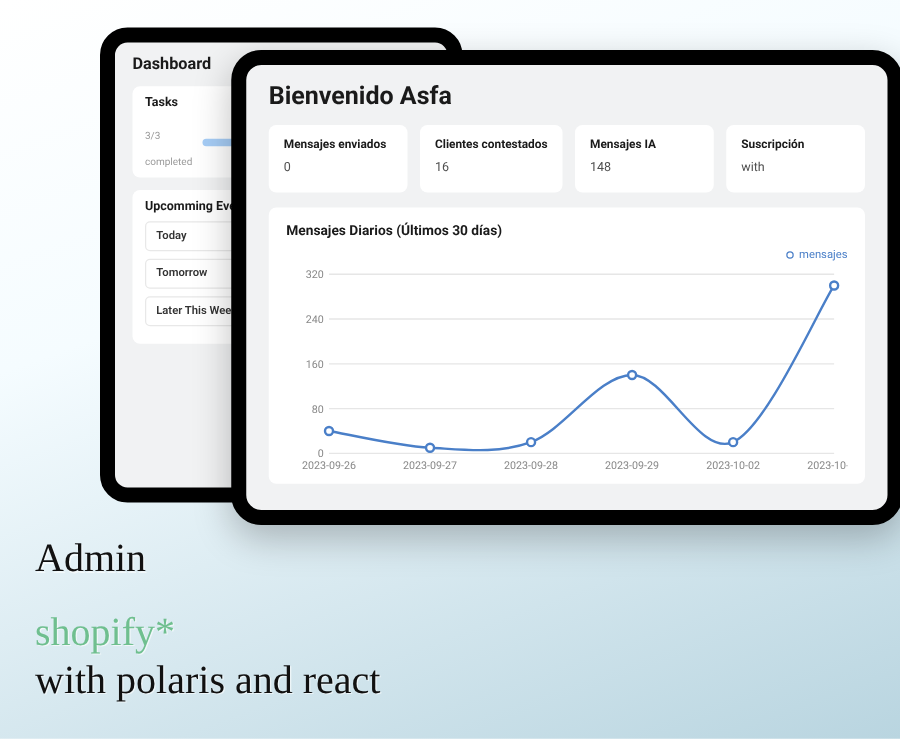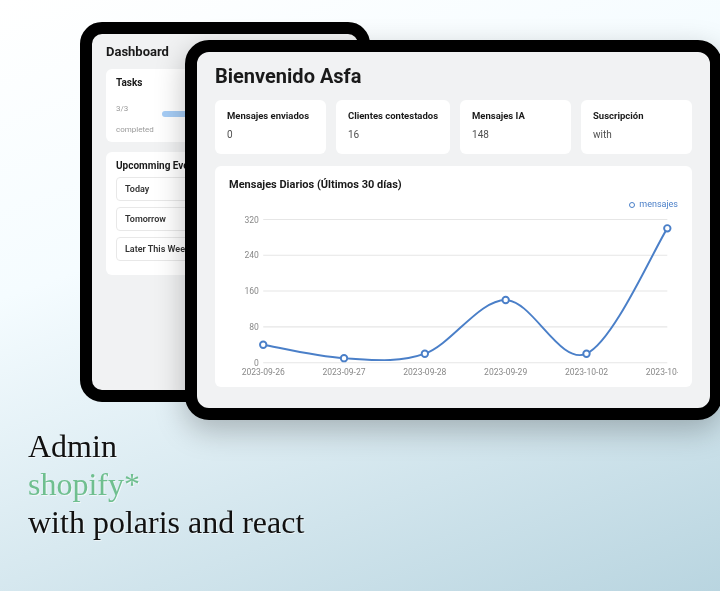--- a/index.html
+++ b/index.html
@@ -158,20 +158,21 @@
     left: 28px;
     top: 428px;
     font-family: Georgia, "Times New Roman", serif;
     font-size: 32px;
     line-height: 1.18;
     color: #111;
     text-shadow: 1px 1px 0 rgba(255,255,255,0.6);
   }
   .headline .shopify {
     color: #6fbf8f;
+    margin-top: 21px;
   }
 </style>
 </head>
 <body>
 
 <div class="tablet-back">
   <div class="title">Dashboard</div>
 
   <div class="back-card">
     <div class="label">Tasks</div>

